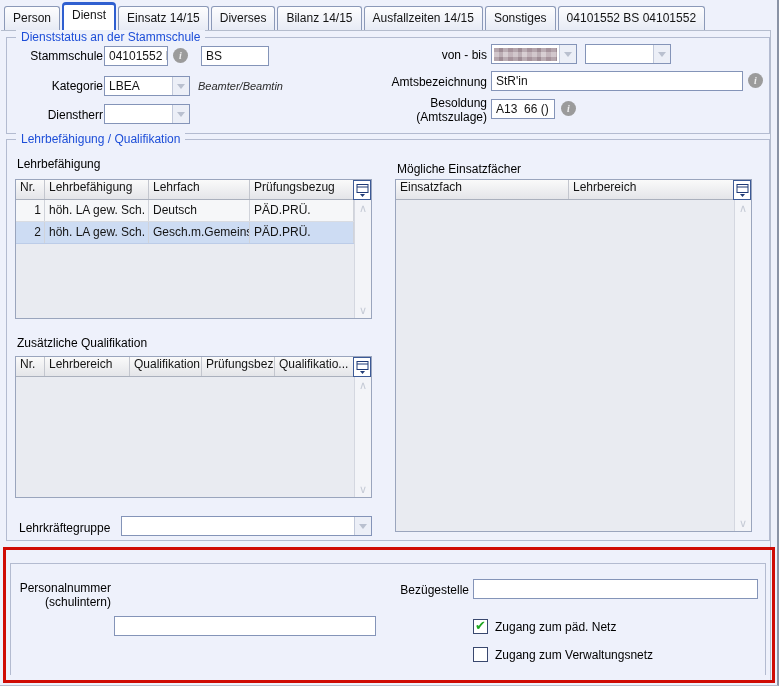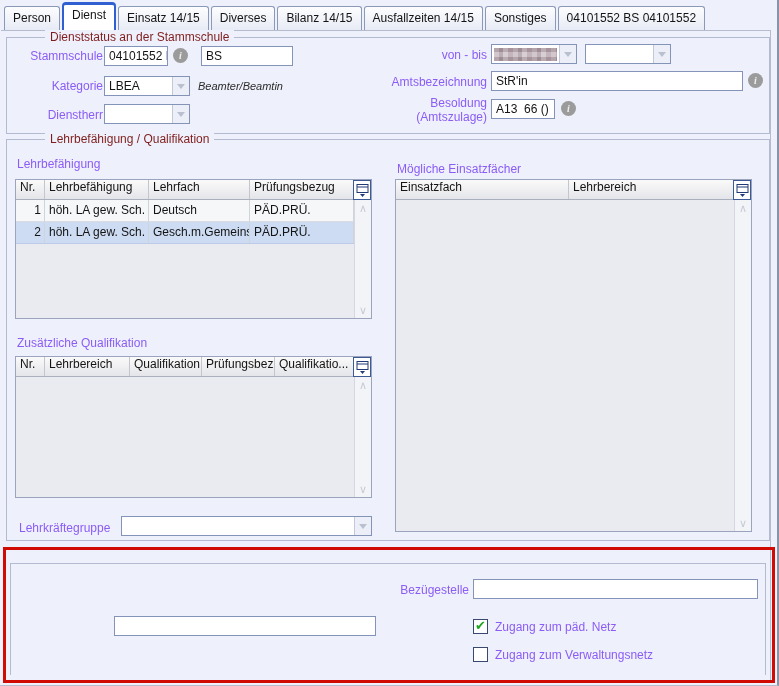--- a/index.html
+++ b/index.html
@@ -22,25 +22,25 @@
     height:28px; background:#fff; border:2px solid #2f5fd0; border-bottom:none;
     border-top-width:3px; border-radius:4px 4px 0 0; padding-top:3px; z-index:6;
   }
   .pane-top { position:absolute; left:1px; top:30px; width:770px; border-top:1px solid #b4bccd; }
   .pane-right { position:absolute; left:770px; top:30px; height:653px; border-left:1px solid #b4bccd; }
 
   
   .group { position:absolute; border:1px solid #b3bbd0; }
   .group-label {
     position:absolute; top:-8px; left:9px; background:#eef1fb; padding:0 5px;
-    white-space:nowrap; color:#7f1d1d;margin-left:29px;
-  }
-
-  
-  .lbl { position:absolute; color:#8b5cf6; white-space:nowrap; }
+    white-space:nowrap; color:#1d4ed8;
+  }
+
+  
+  .lbl { position:absolute; color:#000000; white-space:nowrap; }
   .lbl.right { text-align:right; white-space:normal; line-height:14px; }
   .field {
     position:absolute; background:#fff; border:1px solid #8494b8;
     height:20px; padding:2px 4px; white-space:pre; overflow:hidden;
   }
   .combo { position:absolute; background:#fff; border:1px solid #8494b8; height:20px; display:flex; }
   .combo .combo-value { flex:1 1 auto; padding:2px 4px; white-space:pre; overflow:hidden; }
   .combo .combo-arrow {
     flex:0 0 17px; background:#eceff7; border-left:1px solid #c2c9da;
     display:flex; align-items:center; justify-content:center;
@@ -113,21 +113,21 @@
   </div>
   <div class="pane-top"></div>
   <div class="pane-right"></div>
 
   <div class="group" style="left:6px; top:37px; width:764px; height:97px;">
     <div class="group-label">Dienststatus an der Stammschule</div>
 
     <div class="lbl right" style="left:8px; top:11px; width:88px;">Stammschule</div>
     <div class="field" style="left:97px; top:8px; width:64px;">04101552 B</div>
     <div class="info-icon" style="left:166px; top:10px;">i</div>
-    <div class="field" style="left:194px; top:8px; width:92px;">BS</div>
+    <div class="field" style="left:194px; top:8px; width:68px;">BS</div>
 
     <div class="lbl right" style="left:8px; top:41px; width:88px;">Kategorie</div>
     <div class="combo" style="left:97px; top:38px; width:86px;">
       <span class="combo-value">LBEA</span>
       <span class="combo-arrow">
           <span class="chev down"></span>
         </span>
     </div>
     <div class="note" style="left:191px; top:42px;">Beamter/Beamtin</div>
 
@@ -272,20 +272,21 @@
       <span class="combo-arrow">
           <span class="chev down"></span>
         </span>
     </div>
   </div>
 
   <div class="highlight-rect"></div>
 
   <div class="group" style="left:10px; top:563px; width:756px; height:112px; border-bottom:none;">
 
+    <div class="lbl right" style="left:4px; top:17px; width:96px;">Personalnummer (schulintern)</div>
 
     <div class="field" style="left:103px; top:52px; width:262px;"></div>
 
     <div class="lbl right" style="left:350px; top:19px; width:108px;">Bezügestelle</div>
     <div class="field" style="left:462px; top:15px; width:285px;"></div>
 
     <div class="checkrow" style="left:462px; top:55px;text-align:center;">
       <span class="checkbox checked"></span>
       <span class="lbl" style="position:static;">Zugang zum päd. Netz</span>
     </div>

